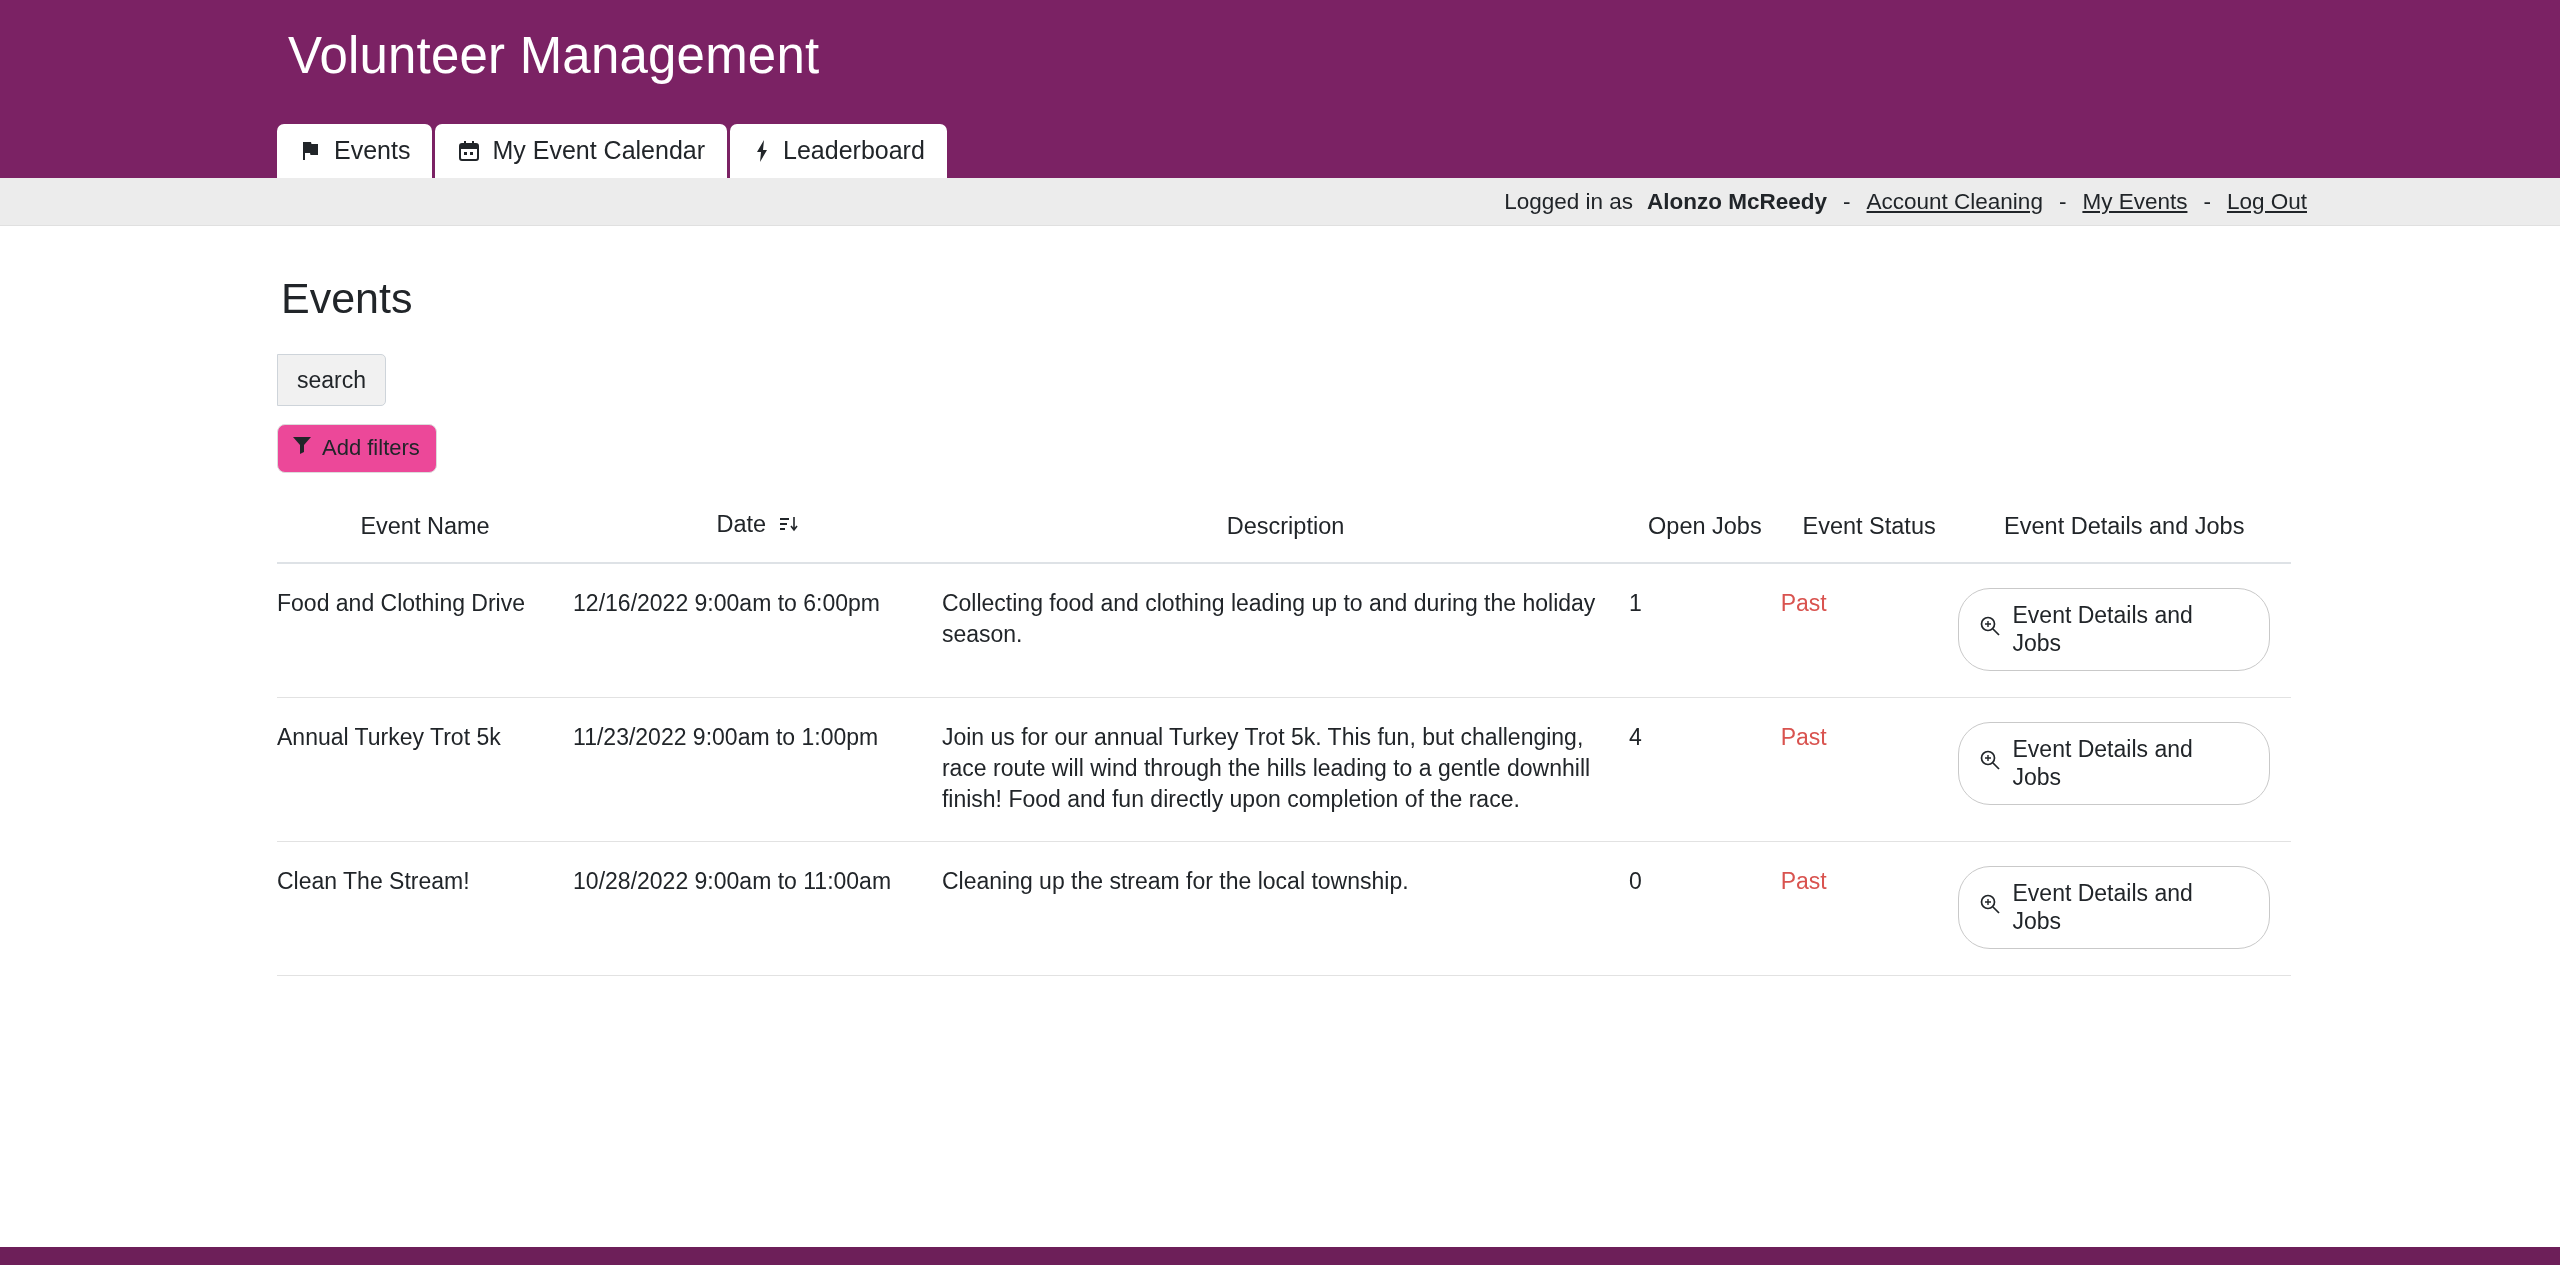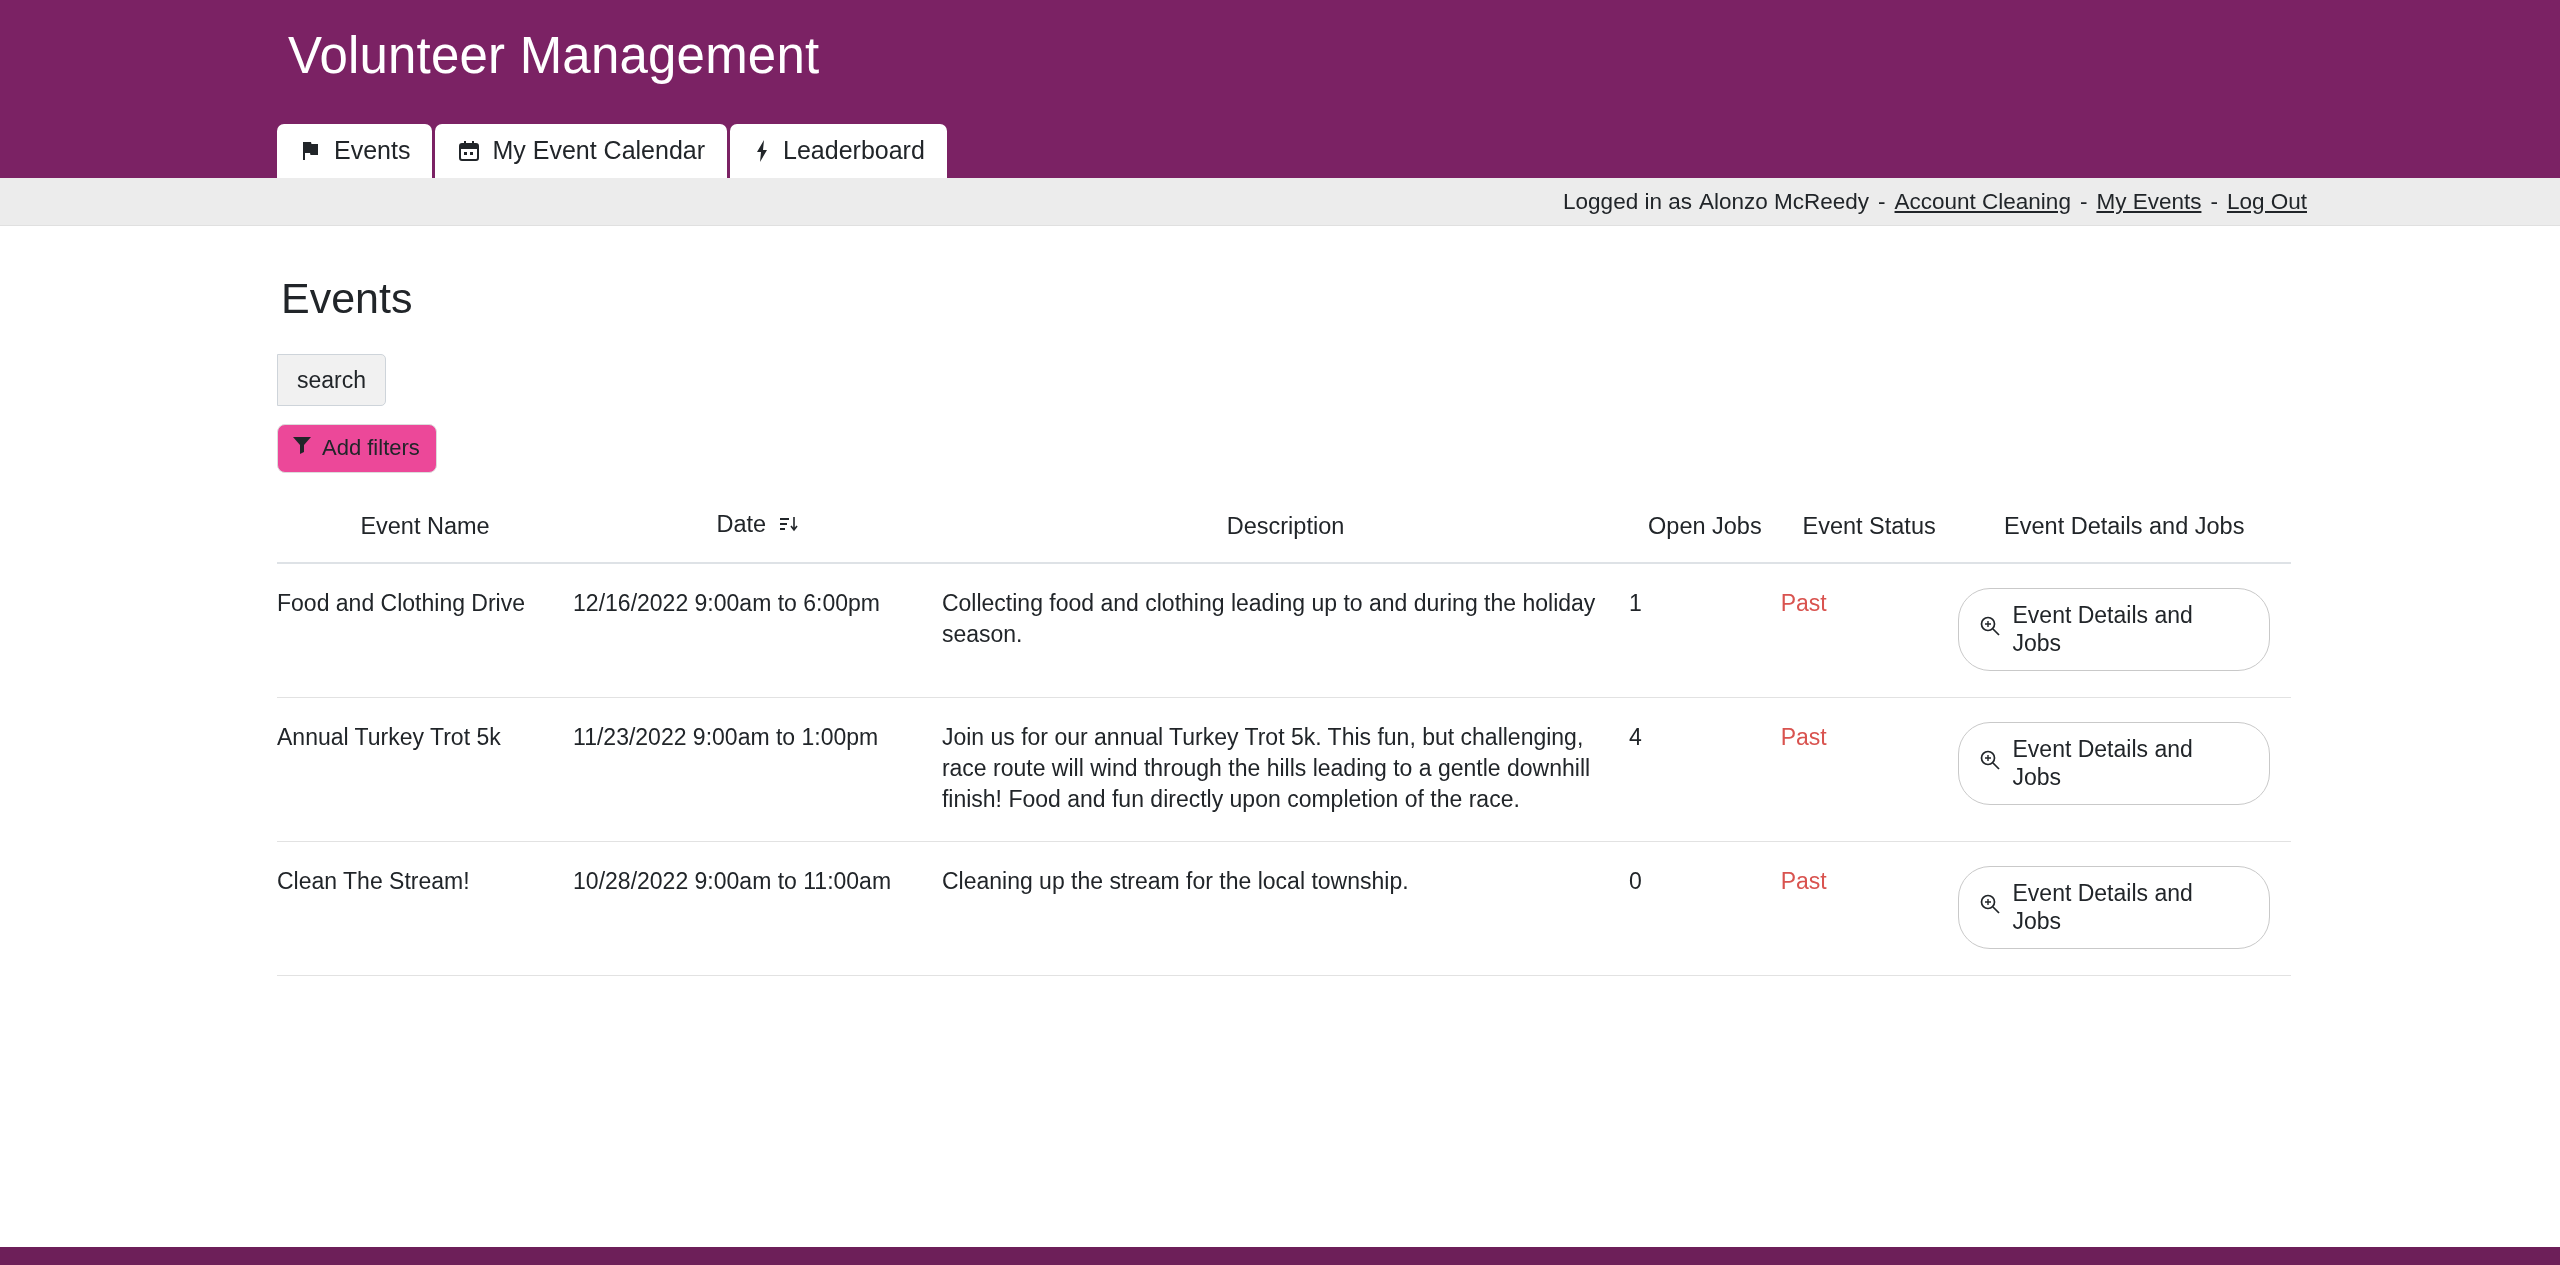--- a/index.html
+++ b/index.html
@@ -57,22 +57,23 @@
   .accountbar {
     background: #ececec;
     height: 48px;
     display: flex;
     align-items: center;
     justify-content: flex-end;
     padding-right: 253px;
     font-size: 22.5px;
     color: #212529;
     border-bottom: 1px solid #e0e0e0;
-  }
-  .accountbar .user { font-weight: normal; margin-left: 7px; }
+    gap: 7px;
+  }
+  .accountbar .user { font-weight: bold; margin-left: 7px; }
   .accountbar .sep { margin: 0 9px; color: #212529; }
   .accountbar a {
     color: #212529;
     text-decoration: underline;
     cursor: pointer;
   }
 
   
   .main {
     padding: 0 0 0 277px;

